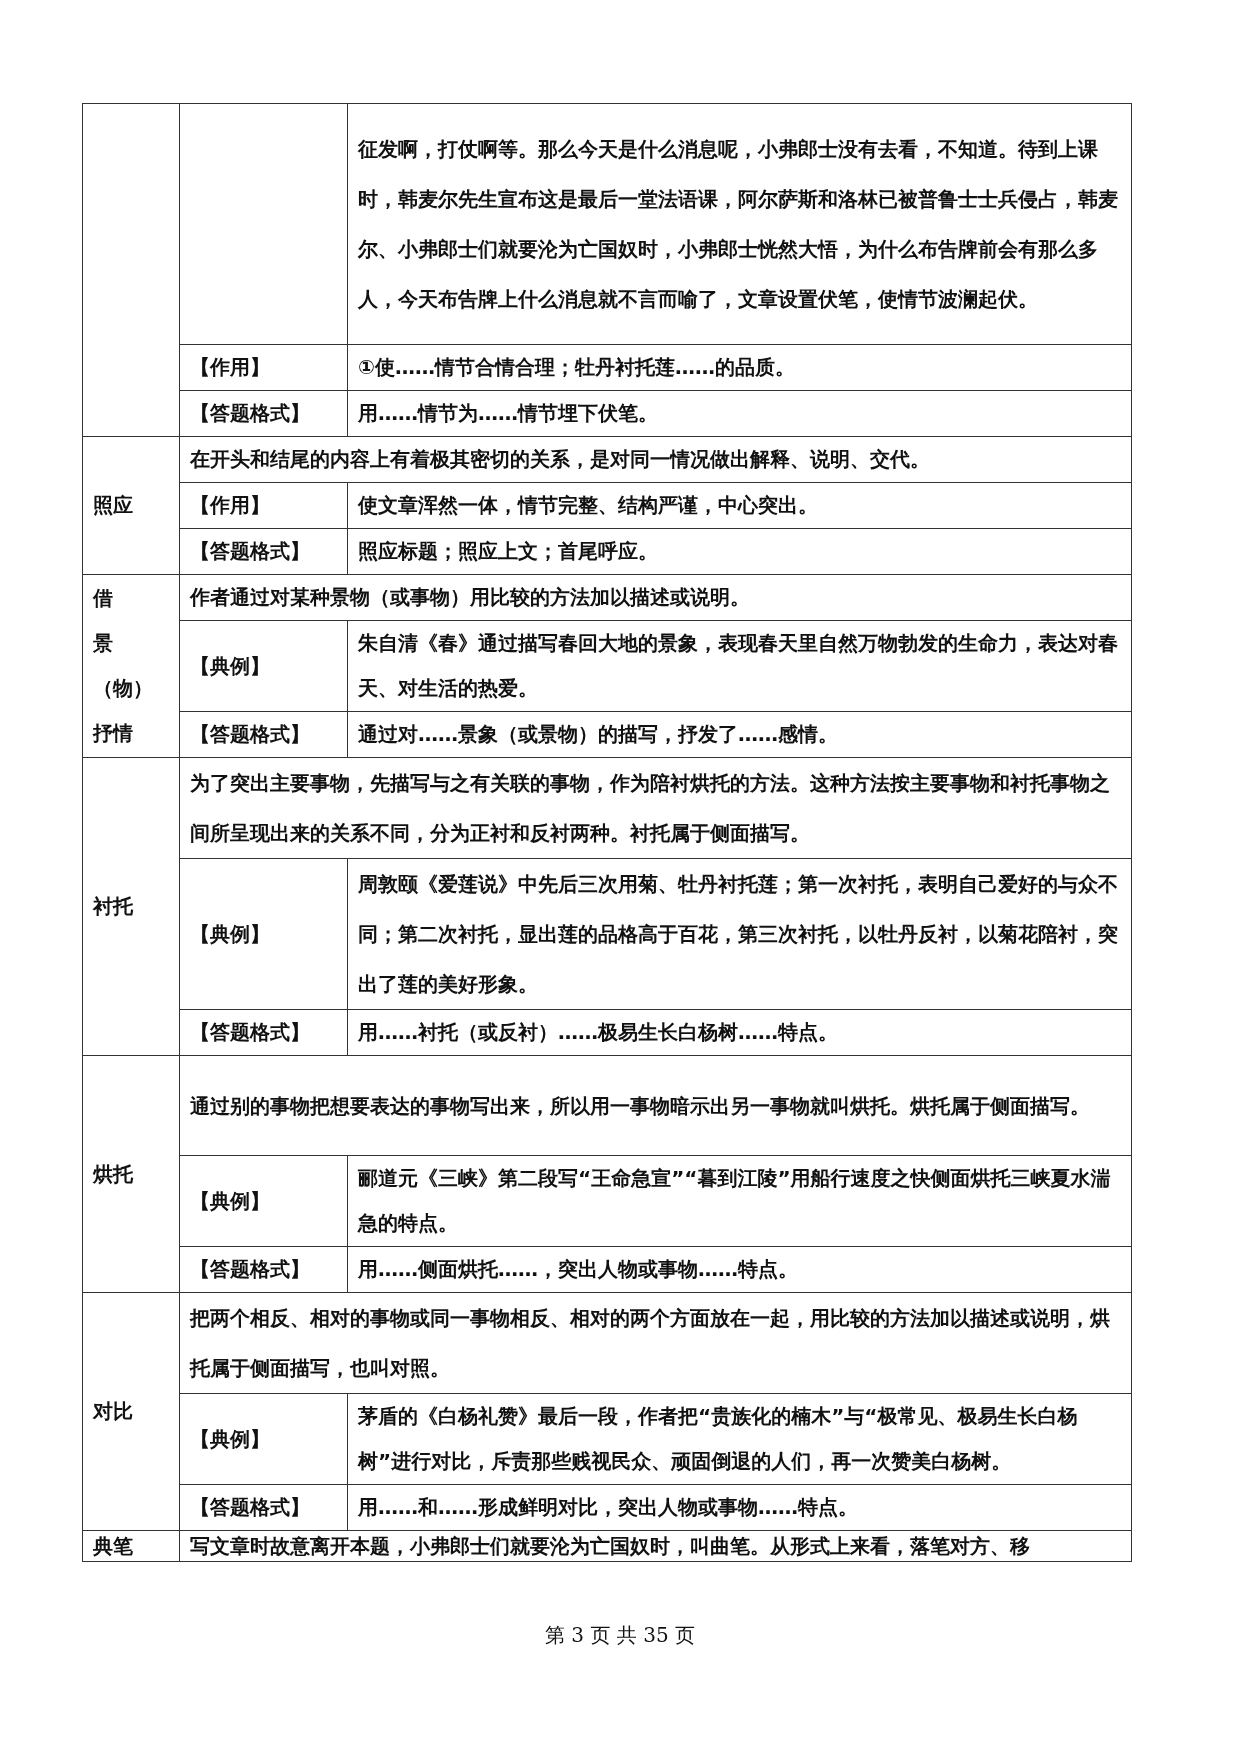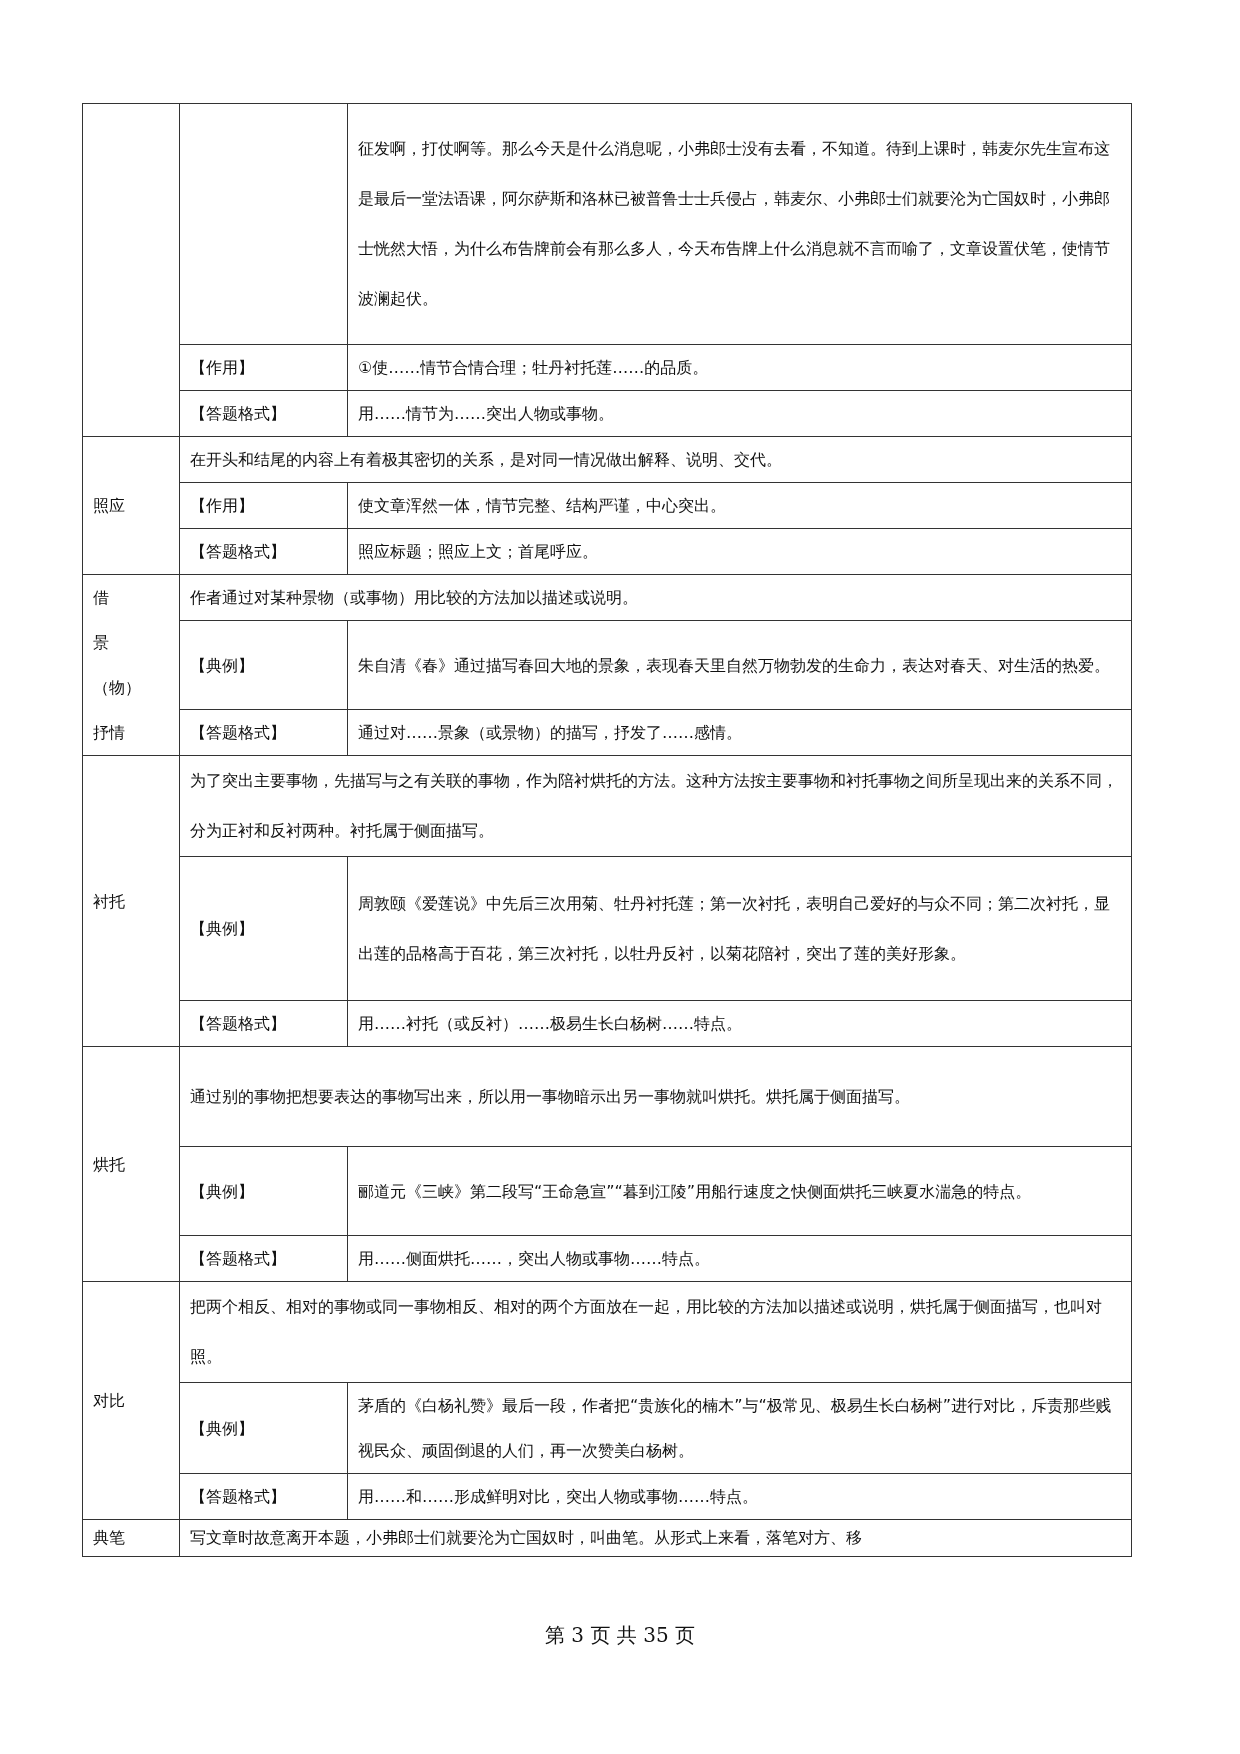--- a/index.html
+++ b/index.html
@@ -1,19 +1,19 @@
 <!DOCTYPE html>
 <html><head>
 <meta charset="utf-8">
 <style>
   html, body { margin: 0; padding: 0; background: #ffffff; }
   body { width: 1240px; height: 1754px; position: relative; overflow: hidden;
          font-family: "DejaVu Sans", "Liberation Sans", sans-serif; color: #111; }
   table.doc { position: absolute; left: 82px; top: 103px; width: 1049px;
-              border-collapse: collapse; table-layout: fixed; font-size: 16px; }
+              border-collapse: collapse; table-layout: fixed; font-size: 20px; font-weight: bold; }
   table.doc td { border: 1.5px solid #333; vertical-align: middle; padding: 0 10px;
                  line-height: 45px; word-break: break-all; }
   td.label { padding: 0 8px; }
   td.sub { padding: 0 10px; }
   td.body { padding: 0 10px; }
   td.body.tall { line-height: 50px; }
   .lead-label { line-height: 44px; }
   .lead-label span { display: block; }
   .spread { display: flex; justify-content: space-between; padding-right: 4px; }
   .footer { position: absolute; top: 1622px; left: 0; width: 1240px; text-align: center;
@@ -34,21 +34,21 @@
       <td rowspan="3"></td>
       <td></td>
       <td class="body tall">征发啊，打仗啊等。那么今天是什么消息呢，小弗郎士没有去看，不知道。待到上课时，韩麦尔先生宣布这是最后一堂法语课，阿尔萨斯和洛林已被普鲁士士兵侵占，韩麦尔、小弗郎士们就要沦为亡国奴时，小弗郎士恍然大悟，为什么布告牌前会有那么多人，今天布告牌上什么消息就不言而喻了，文章设置伏笔，使情节波澜起伏。</td>
     </tr>
     <tr style="height:42px">
       <td class="sub">【作用】</td>
       <td class="body">①使……情节合情合理；牡丹衬托莲……的品质。</td>
     </tr>
     <tr style="height:45px">
       <td class="sub">【答题格式】</td>
-      <td class="body">用……情节为……突出人物或事物。</td>
+      <td class="body">用……情节为……情节埋下伏笔。</td>
     </tr>
 
     <tr style="height:45px">
       <td rowspan="3" class="label">照应</td>
       <td colspan="2" class="body">在开头和结尾的内容上有着极其密切的关系，是对同一情况做出解释、说明、交代。</td>
     </tr>
     <tr style="height:43px">
       <td class="sub">【作用】</td>
       <td class="body">使文章浑然一体，情节完整、结构严谨，中心突出。</td>
     </tr>
@@ -109,20 +109,20 @@
     </tr>
     <tr style="height:90px">
       <td class="sub">【典例】</td>
       <td class="body">茅盾的《白杨礼赞》最后一段，作者把“贵族化的楠木”与“极常见、极易生长白杨树”进行对比，斥责那些贱视民众、顽固倒退的人们，再一次赞美白杨树。</td>
     </tr>
     <tr style="height:45px">
       <td class="sub">【答题格式】</td>
       <td class="body">用……和……形成鲜明对比，突出人物或事物……特点。</td>
     </tr>
 
-    <tr style="height:37px">
+    <tr style="height:31px">
       <td class="label" style="line-height:30px">典笔</td>
       <td colspan="2" class="body" style="line-height:30px; white-space:nowrap; overflow:hidden">写文章时故意离开本题，小弗郎士们就要沦为亡国奴时，叫曲笔。从形式上来看，落笔对方、移</td>
     </tr>
   </tbody>
 </table>
 
 <div class="footer">第 3 页 共 35 页</div>
 
 </body></html>

